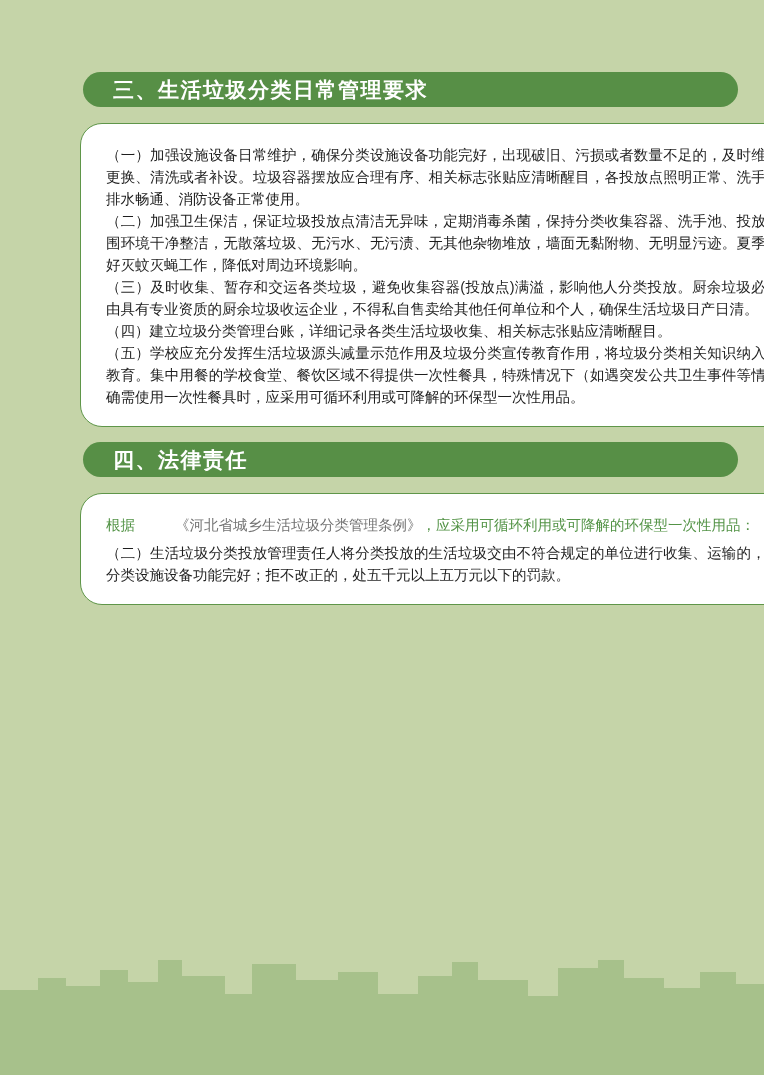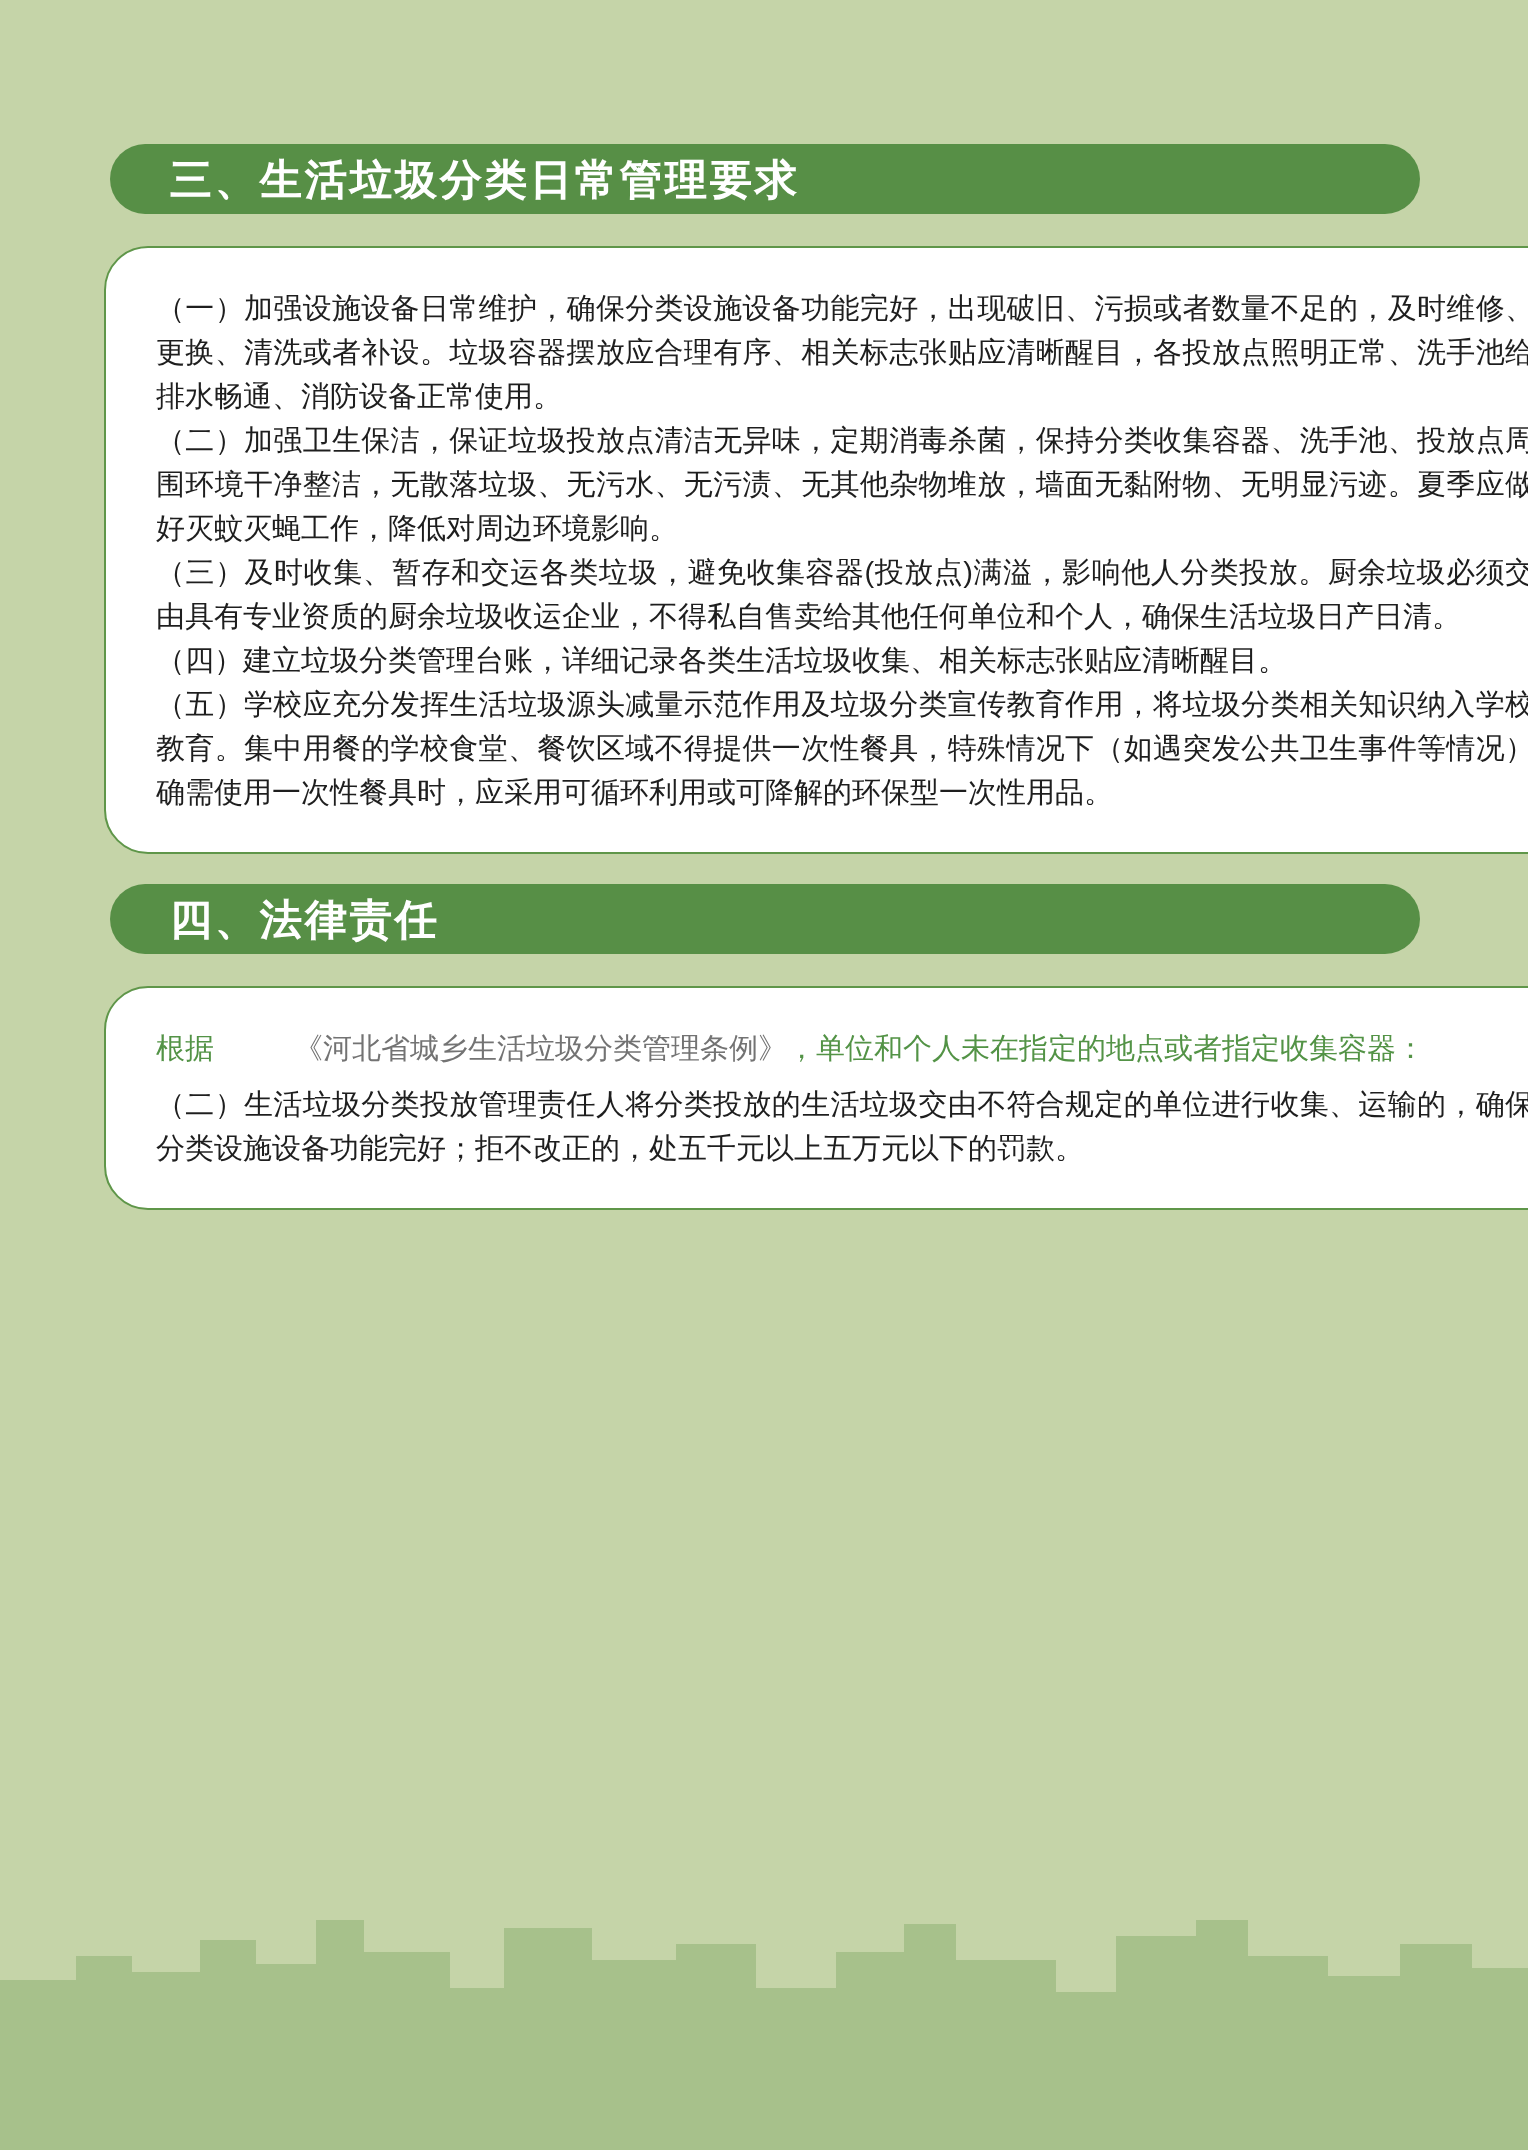--- a/index.html
+++ b/index.html
@@ -3,21 +3,21 @@
 <meta charset="utf-8">
 <style>
   html,body{margin:0;padding:0;}
   body{
     width:764px;height:1075px;
     background:#c5d4a8;
     position:relative;
     overflow:hidden;
     font-family:"Liberation Sans","DejaVu Sans",sans-serif;
   }
-  .content{position:relative;z-index:2;padding-top:72px;}
+  .content{position:relative;z-index:2;padding-top:72px;padding-left:28px;}
   .section-pill{
     margin:0 54px 0 55px;
     width:655px;height:35px;
     box-sizing:border-box;
     background:#578f46;
     border-radius:18px;
     color:#ffffff;
     display:flex;align-items:center;
     padding-left:30px;
     font-size:21px;font-weight:bold;letter-spacing:1.5px;
@@ -73,21 +73,21 @@
     <p class="para">（三）及时收集、暂存和交运各类垃圾，避免收集容器(投放点)满溢，影响他人分类投放。厨余垃圾必须交由具有专业资质的厨余垃圾收运企业，不得私自售卖给其他任何单位和个人，确保生活垃圾日产日清。</p>
     <p class="para">（四）建立垃圾分类管理台账，详细记录各类生活垃圾收集、相关标志张贴应清晰醒目。</p>
     <p class="para">（五）学校应充分发挥生活垃圾源头减量示范作用及垃圾分类宣传教育作用，将垃圾分类相关知识纳入学校教育。集中用餐的学校食堂、餐饮区域不得提供一次性餐具，特殊情况下（如遇突发公共卫生事件等情况）确需使用一次性餐具时，应采用可循环利用或可降解的环保型一次性用品。</p>
   </div>
 
   <div class="section-pill">
     <span>四、法律责任</span>
   </div>
 
   <div class="card card-legal">
-    <p class="intro"><span>根据</span><span class="regulation">《河北省城乡生活垃圾分类管理条例》</span><span>，单位和个人未在指定的地点或者指定收集容器：</span></p>
+    <p class="intro"><span>根据</span><span class="regulation">《河北省城乡生活垃圾分类管理条例》</span><span>，应采用可循环利用或可降解的环保型一次性用品：</span></p>
     <p class="para">（二）生活垃圾分类投放管理责任人将分类投放的生活垃圾交由不符合规定的单位进行收集、运输的，确保分类设施设备功能完好；拒不改正的，处五千元以上五万元以下的罚款。</p>
   </div>
 
 </div>
 
 <svg class="skyline" viewBox="0 0 764 125" preserveAspectRatio="none" aria-hidden="true">
   <polygon fill="#a7c18b" points="
     0,125 0,40 38,40 38,28 66,28 66,36 100,36 100,20 128,20 128,32
     158,32 158,10 182,10 182,26 225,26 225,44 252,44 252,14 296,14 296,30
     338,30 338,22 378,22 378,44 418,44 418,26 452,26 452,12 478,12 478,30

